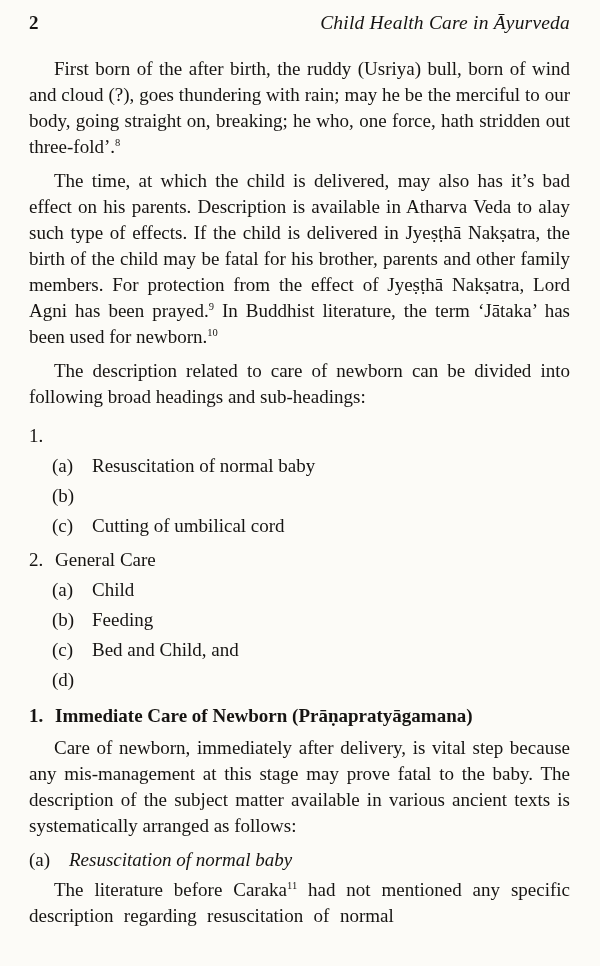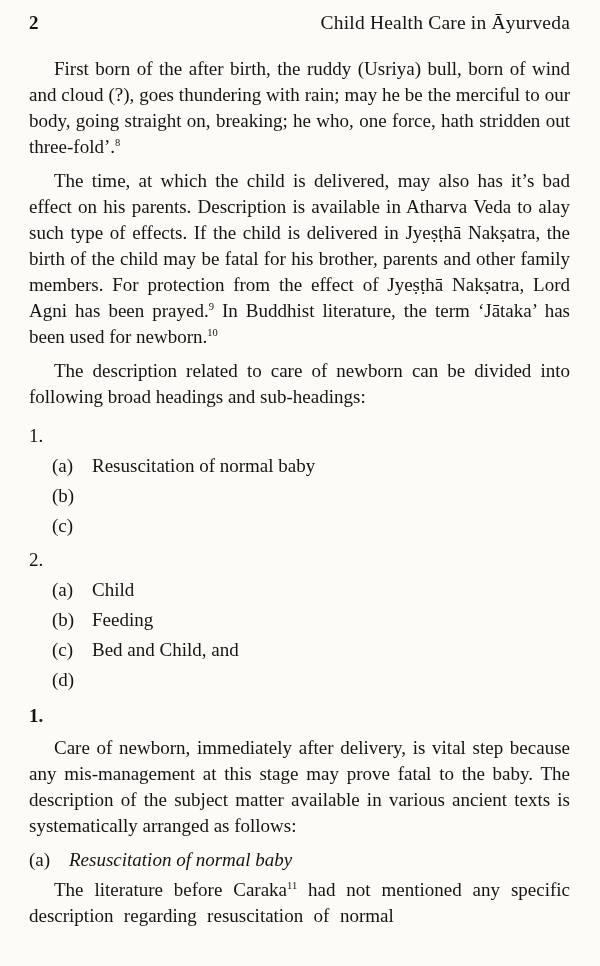--- a/index.html
+++ b/index.html
@@ -25,20 +25,21 @@
     display: flex;
     justify-content: space-between;
     align-items: baseline;
     margin-bottom: 20px;
   }
   .page-num {
     font-weight: bold;
     font-size: 19px;
   }
   .book-title {
+    font-style: italic;
     font-size: 19.5px;
     letter-spacing: 0.2px;
   }
   p.para {
     margin: 0 0 8px 0;
     text-align: justify;
     text-indent: 25px;
   }
   p.para.no-bottom { margin-bottom: 11px; }
   sup.fn {
@@ -118,24 +119,26 @@
     </div>
     <div class="o-sub">
       <span class="o-subnum">(a)</span>
       <span>Resuscitation of normal baby</span>
     </div>
     <div class="o-sub">
       <span class="o-subnum">(b)</span>
     </div>
     <div class="o-sub">
       <span class="o-subnum">(c)</span>
+      <span>Cutting of umbilical cord</span>
     </div>
 
     <div class="o-item o-group2">
       <span class="o-num">2.</span>
+      <span class="o-label">General Care</span>
     </div>
     <div class="o-sub">
       <span class="o-subnum">(a)</span>
       <span>Child</span>
     </div>
     <div class="o-sub">
       <span class="o-subnum">(b)</span>
       <span>Feeding</span>
     </div>
     <div class="o-sub">
@@ -143,20 +146,21 @@
       <span>Bed and Child, and</span>
     </div>
     <div class="o-sub">
       <span class="o-subnum">(d)</span>
     </div>
 
   </div>
 
   <h2 class="sec-heading">
     <span class="h-num">1.</span>
+    <span>Immediate Care of Newborn (Prāṇapratyāgamana)</span>
   </h2>
 
   <p class="para">Care of newborn, immediately after delivery, is vital step because any mis-management at this stage may prove fatal to the baby. The description of the subject matter available in various ancient texts is systematically arranged as follows:</p>
 
   <div class="sub-heading">
     <span class="sh-num">(a)</span>
     <span class="sh-title">Resuscitation of normal baby</span>
   </div>
 
   <p class="para wide"><span>The literature before Caraka</span><sup class="fn">11</sup><span> had not mentioned any specific description regarding resuscitation of normal</span></p>

